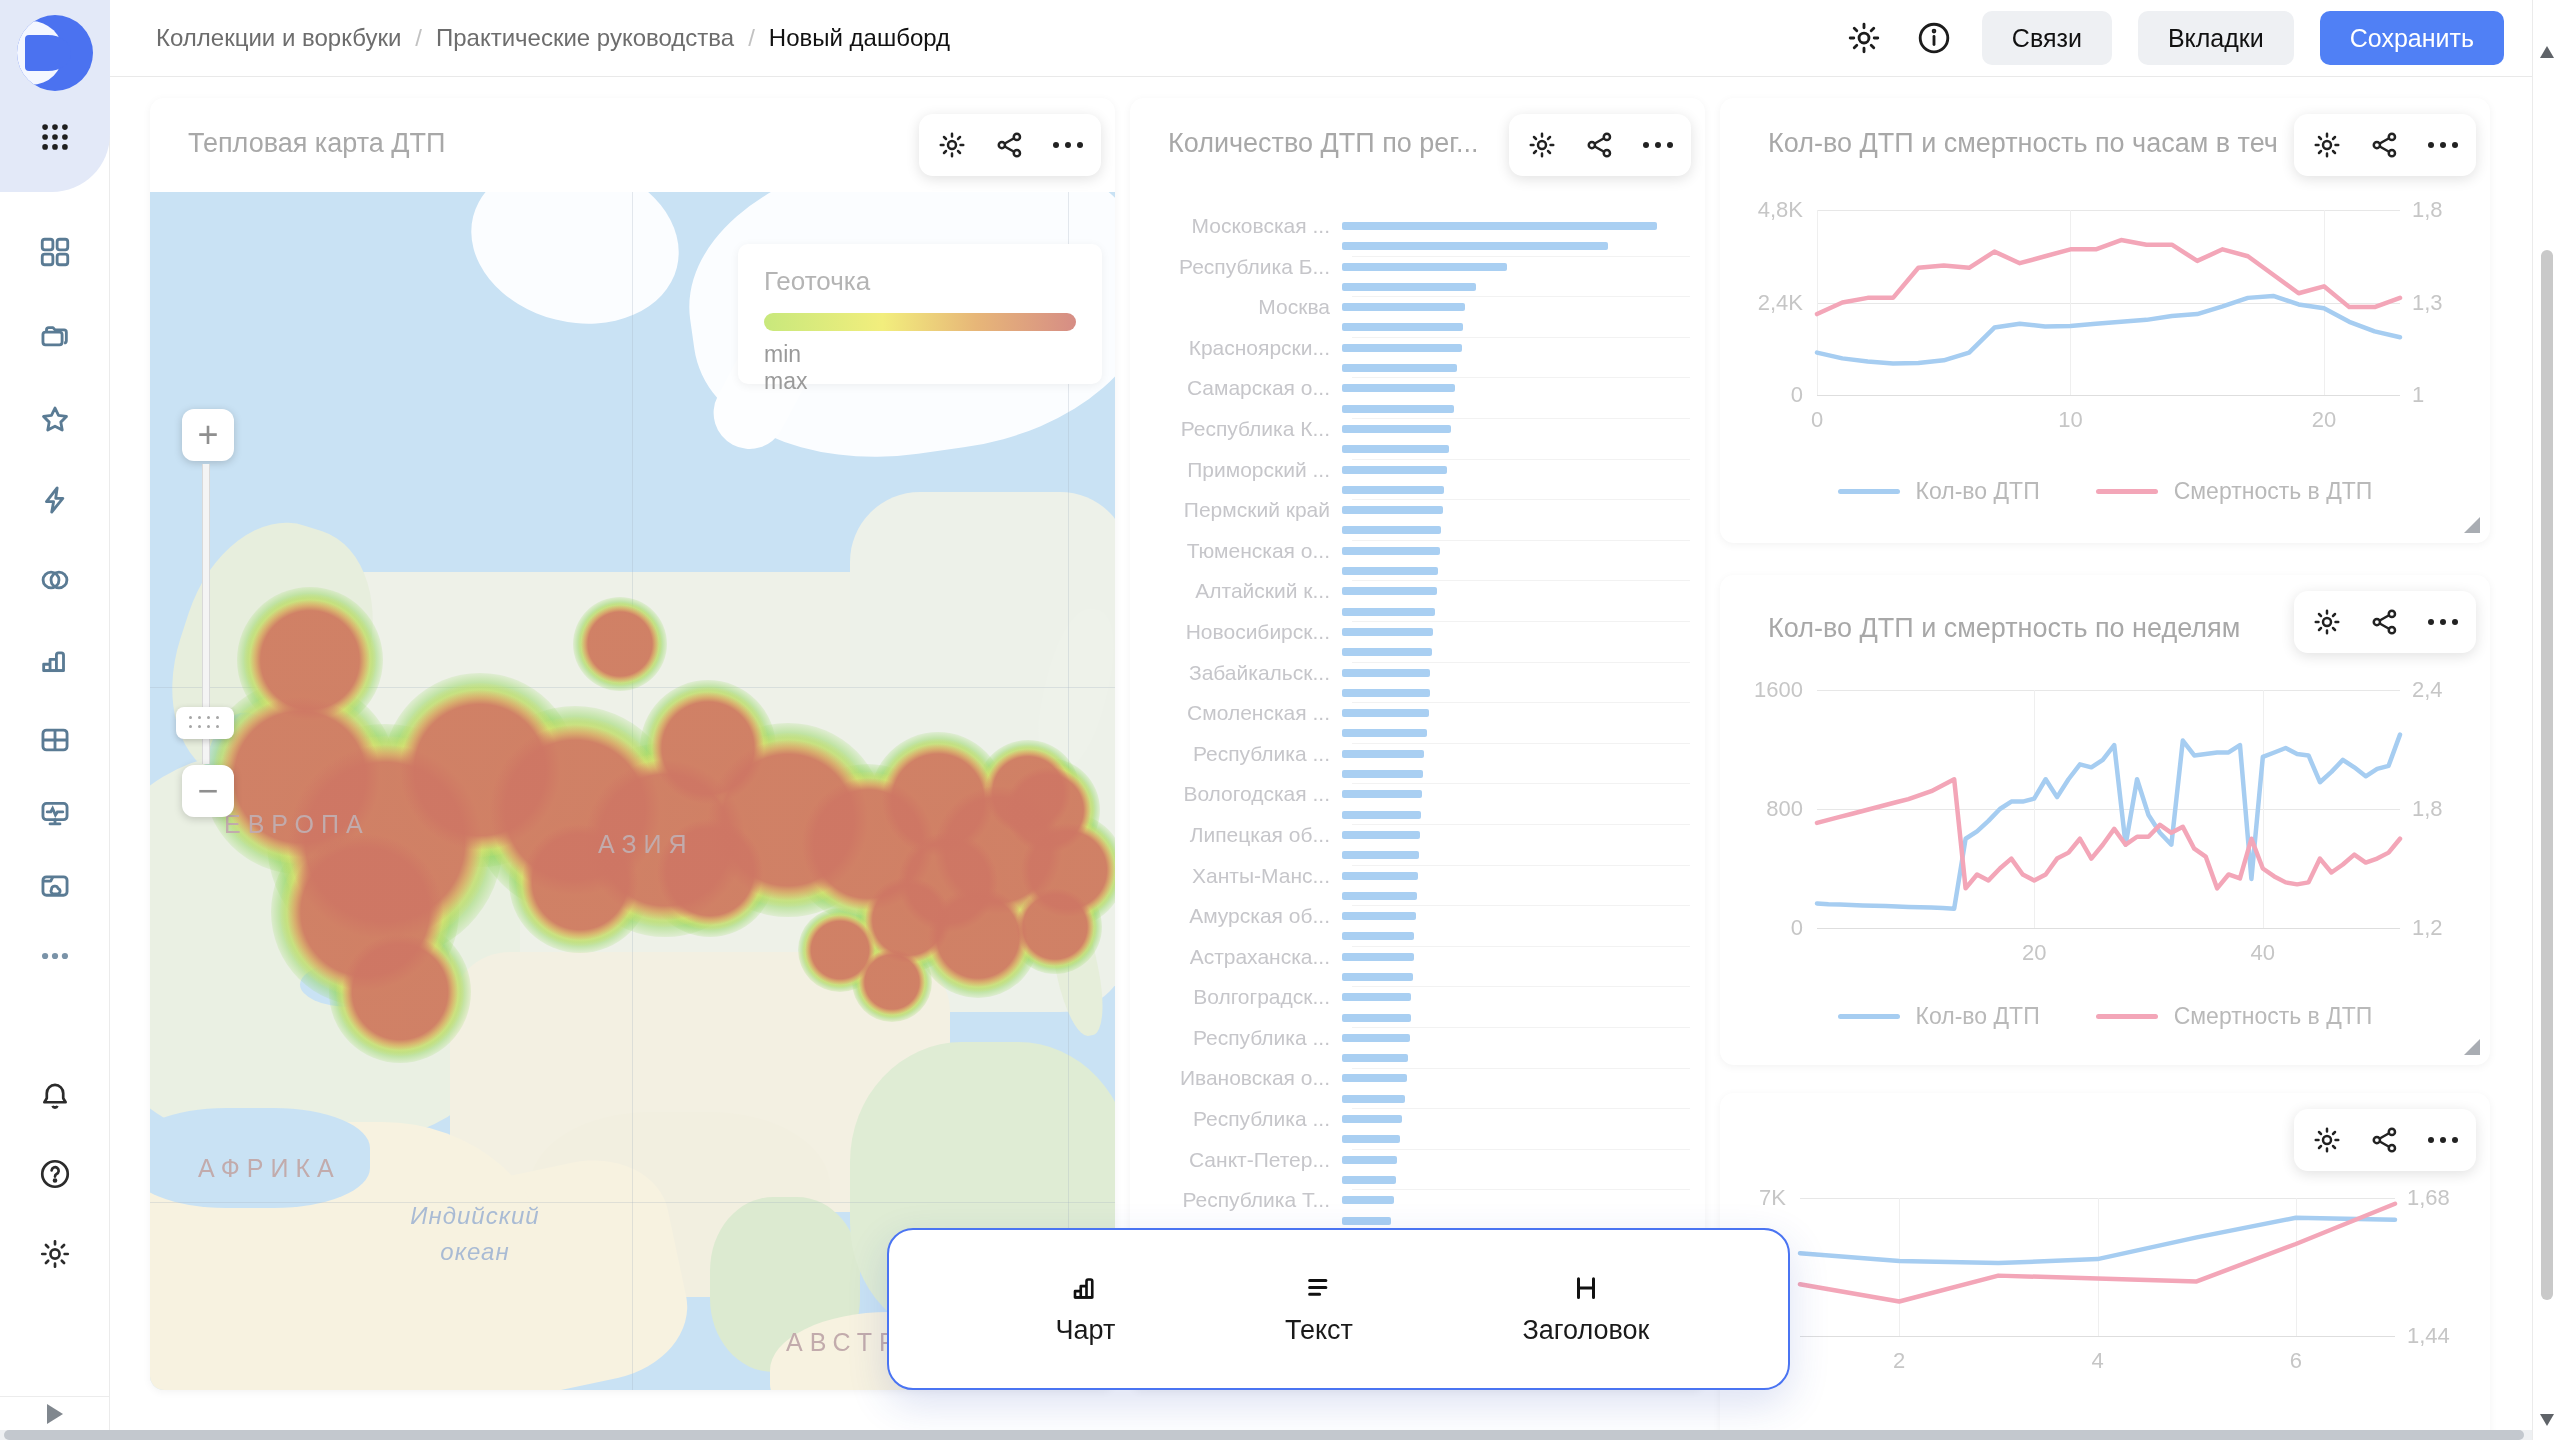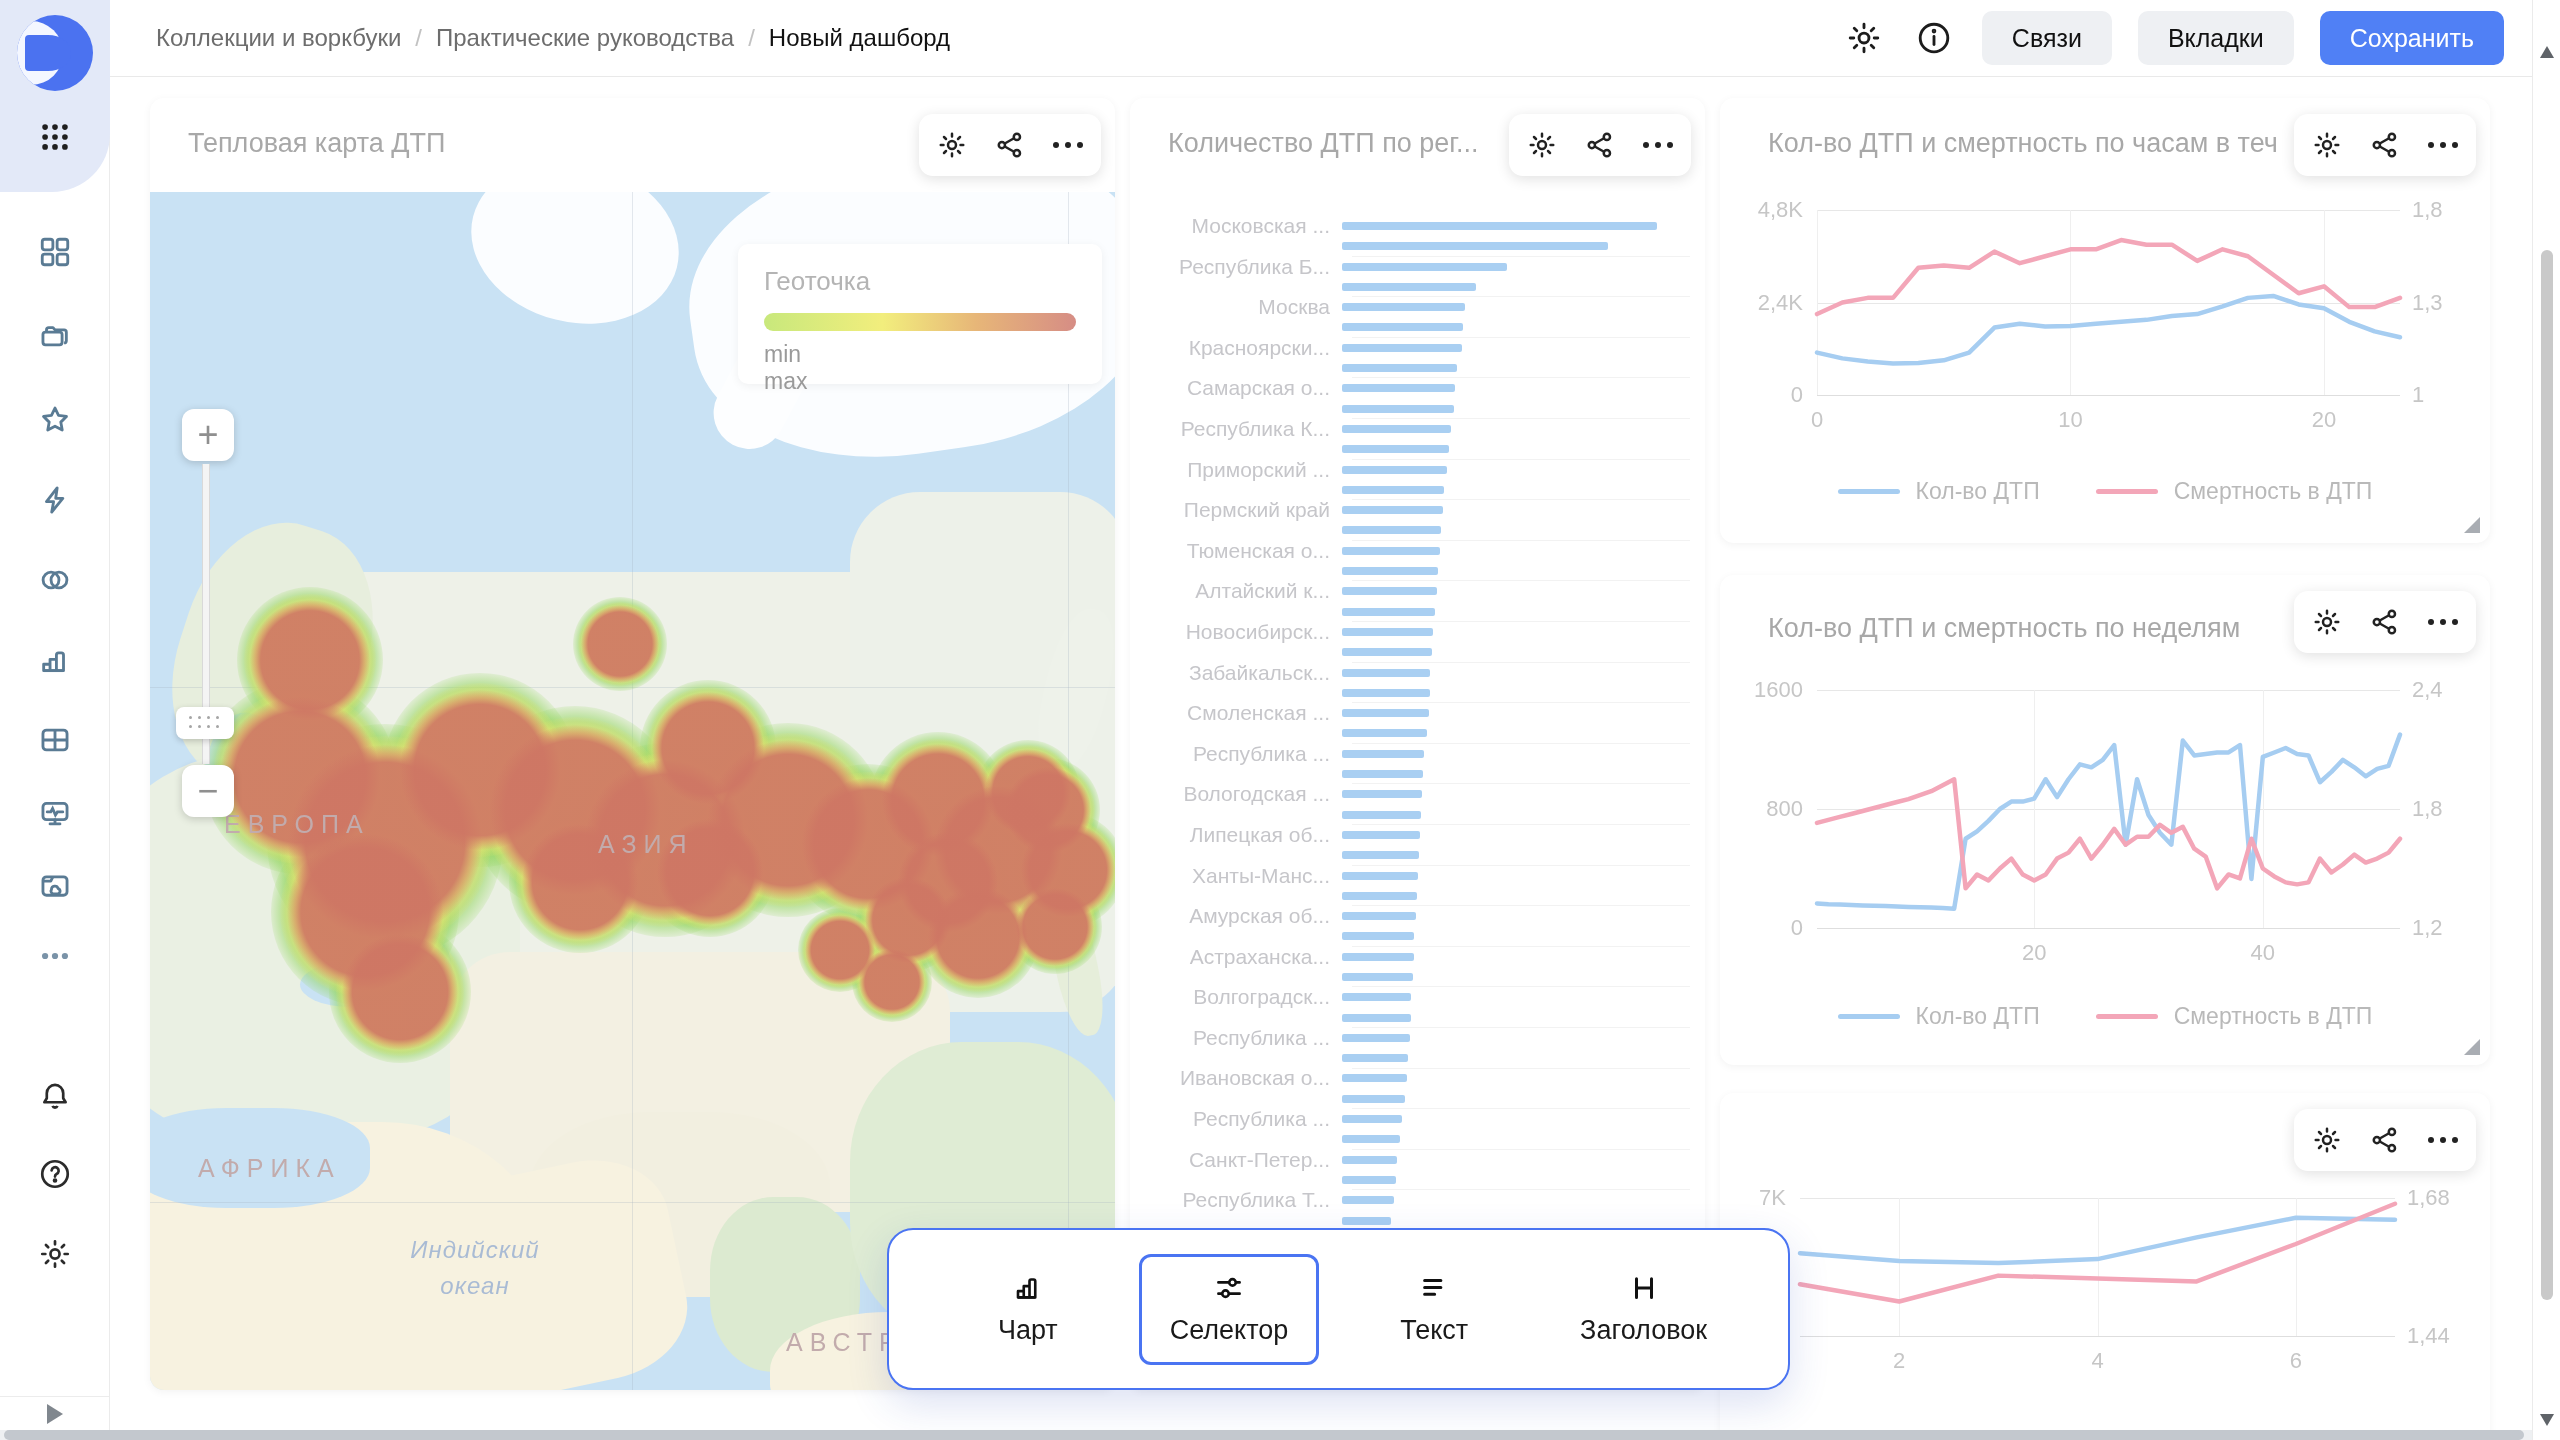--- a/index.html
+++ b/index.html
@@ -376,21 +376,21 @@
           <div class="heat" style="left: 506.65px; top: 626.65px; width: 106.7px; height: 106.7px; background: radial-gradient(circle, rgba(206, 118, 100, 0.9) 0px, rgba(206, 118, 100, 0.9) 58%, rgba(206, 118, 100, 0) 71%);"></div>
           <div class="heat" style="left: 655.08px; top: 723.08px; width: 69.84px; height: 69.84px; background: radial-gradient(circle, rgba(206, 118, 100, 0.9) 0px, rgba(206, 118, 100, 0.9) 58%, rgba(206, 118, 100, 0) 71%);"></div>
           <div class="heat" style="left: 709.02px; top: 757.02px; width: 65.96px; height: 65.96px; background: radial-gradient(circle, rgba(206, 118, 100, 0.9) 0px, rgba(206, 118, 100, 0.9) 58%, rgba(206, 118, 100, 0) 71%);"></div>
           <div class="heat" style="left: 866.2px; top: 696.2px; width: 77.6px; height: 77.6px; background: radial-gradient(circle, rgba(206, 118, 100, 0.9) 0px, rgba(206, 118, 100, 0.9) 58%, rgba(206, 118, 100, 0) 71%);"></div>
         </div>
 
       <div class="geo-label" style="left:74px; top:618px;">ЕВРОПА</div>
       <div class="geo-label" style="left:448px; top:638px;">АЗИЯ</div>
       <div class="geo-label" style="left:48px; top:962px;">АФРИКА</div>
       <div class="geo-label" style="left:636px; top:1136px;">АВСТРАЛИЯ</div>
-      <div class="ocean-label" style="left:240px; top:1040px;">Индийский океан</div>
+      <div class="ocean-label" style="left:240px; top:1006px;">Индийский океан</div>
 
       <div class="map-legend">
         <div class="lg-title">Геоточка</div>
         <div class="lg-bar"></div>
         <div class="lg-row">
           <span>min</span>
           <span>max</span>
         </div>
       </div>
 
@@ -887,28 +887,20 @@
   </div>
 
   <div class="add-toolbar" style="border-color: rgb(74, 116, 242);">
     <div class="tool-item">
       <svg viewBox="0 0 24 24" fill="none" stroke="#111" stroke-width="2.1" stroke-linejoin="round">
           <path d="M4 19.5v-5h4.6v5zM8.6 19.5v-9h4.6v9zM13.2 19.5V6.5a1.3 1.3 0 0 1 1.3-1.3h2a1.3 1.3 0 0 1 1.3 1.3v13z"></path>
           <path d="M4 19.5h13.8"></path>
         </svg>
       <span class="tlabel">Чарт</span>
     </div>
-    <div class="tool-item selected" style="border-color: rgb(74, 116, 242);">
-      <svg viewBox="0 0 24 24" fill="none" stroke="#111" stroke-width="2.1" stroke-linecap="round">
-          <path d="M3.5 7.5h8M17.5 7.5h3M3.5 16.5h3M12.5 16.5h8"></path>
-          <circle cx="14.8" cy="7.5" r="2.6" fill="#fff"></circle>
-          <circle cx="9.2" cy="16.5" r="2.6" fill="#fff"></circle>
-        </svg>
-      <span class="tlabel">Селектор</span>
-    </div>
     <div class="tool-item">
       <svg viewBox="0 0 24 24" fill="none" stroke="#111" stroke-width="2.4" stroke-linecap="round">
           <path d="M4.5 6h13M4.5 11.5h13M4.5 17h8"></path>
         </svg>
       <span class="tlabel">Текст</span>
     </div>
     <div class="tool-item">
       <svg viewBox="0 0 24 24" fill="none" stroke="#111" stroke-width="2.4" stroke-linecap="round">
           <path d="M6 4.5v15M18 4.5v15M6 12h12"></path>
         </svg>

